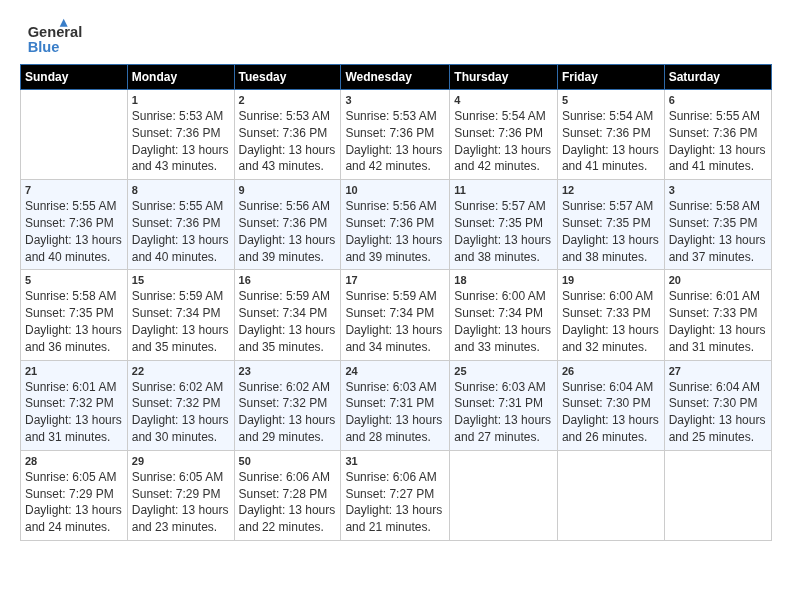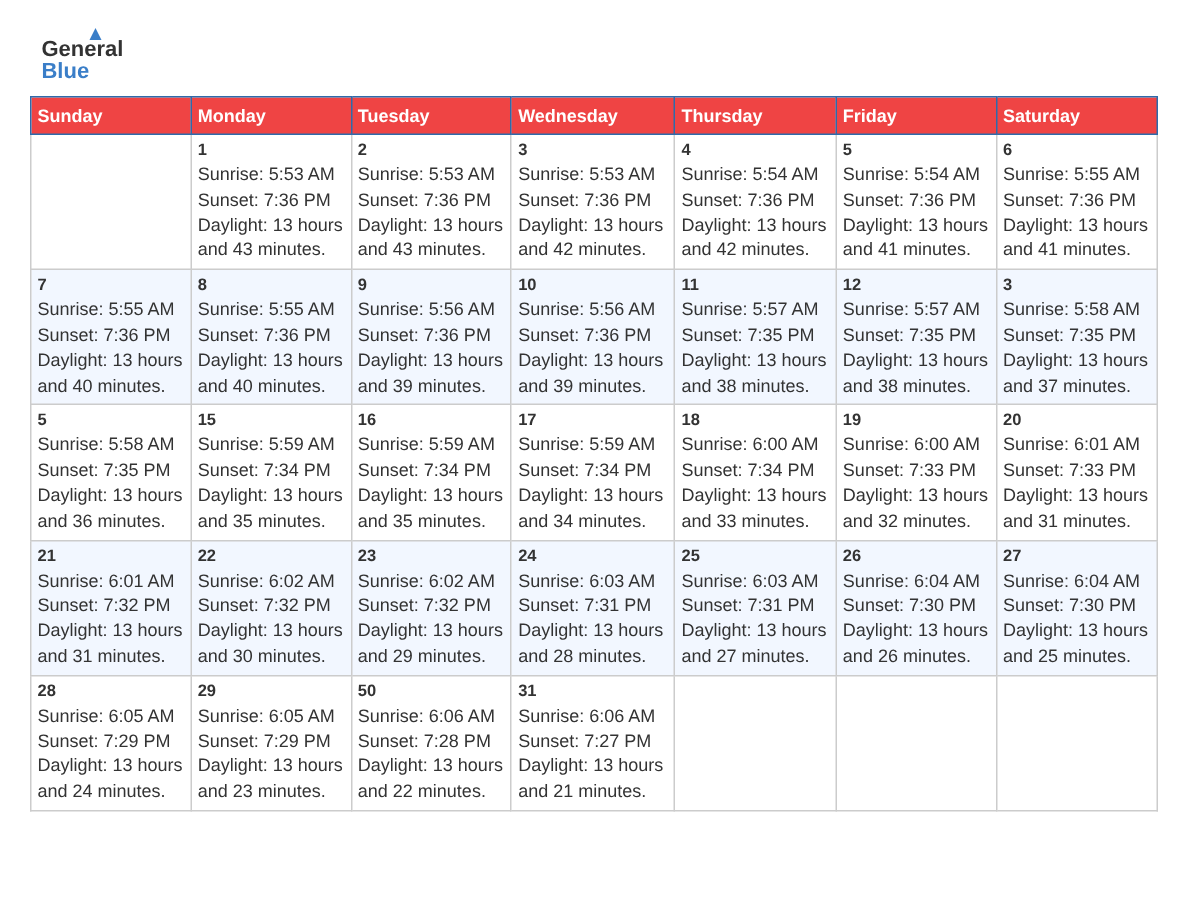--- a/index.html
+++ b/index.html
@@ -38,21 +38,21 @@
       font-weight: bold;
       color: #333;
       margin-bottom: 8px;
     }
     table {
       width: 100%;
       border-collapse: collapse;
       border: 1px solid #aaa;
     }
     thead tr {
-      background: #ef4444;
+      background: #000000;
       color: #fff;
     }
     thead th {
       font-size: 12px;
       font-weight: bold;
       padding: 5px 4px;
       text-align: left;
       border: 1px solid #2e6aaa;
     }
     tbody tr {

